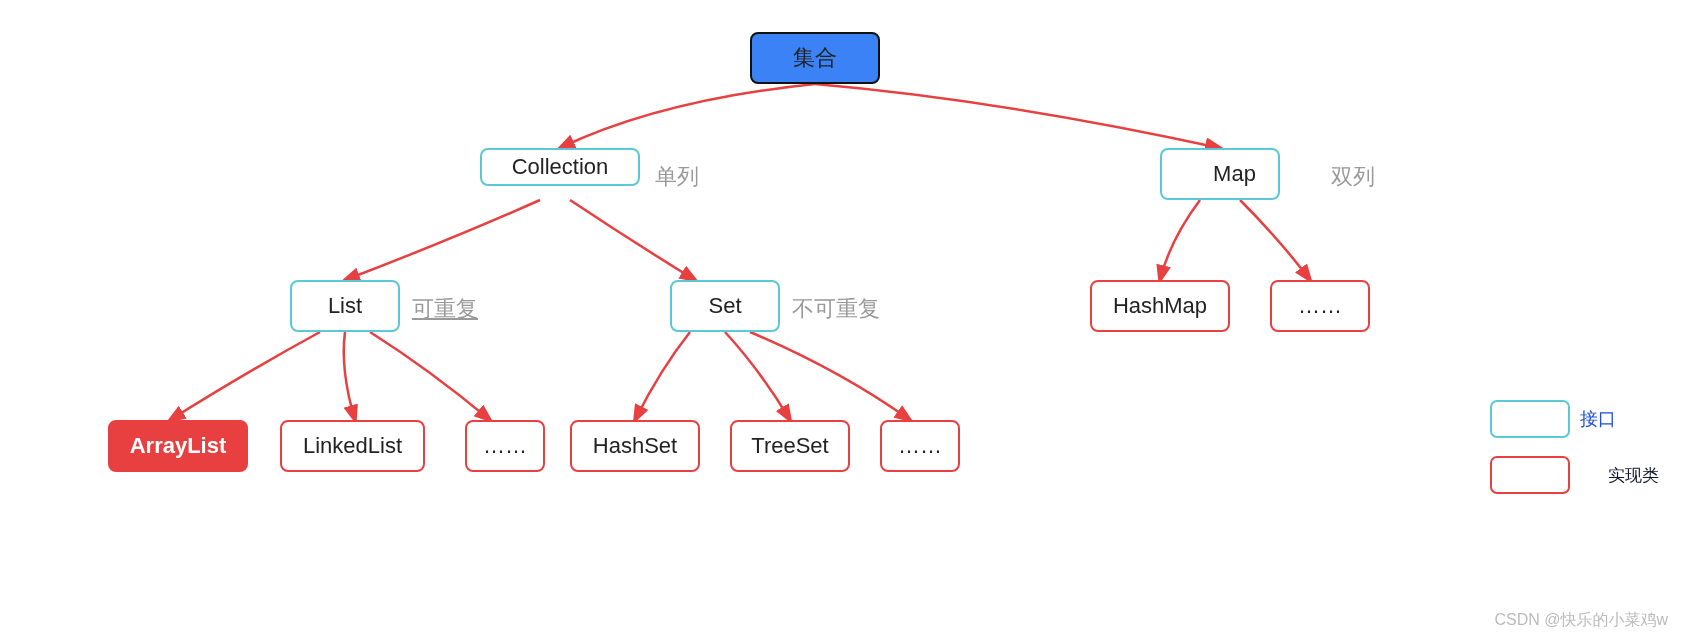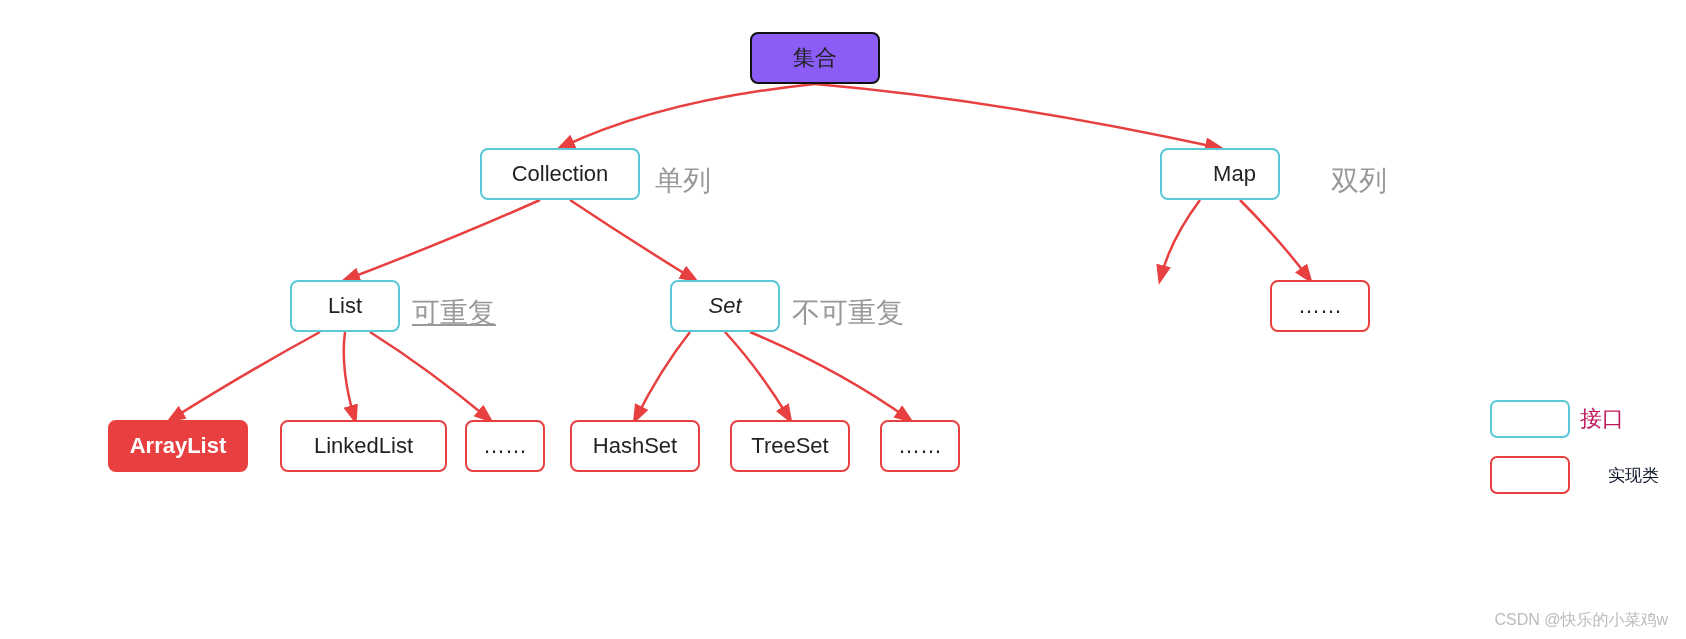--- a/index.html
+++ b/index.html
@@ -33,39 +33,39 @@
       font-weight: 500;
       white-space: nowrap;
     }
     .node-interface {
       border: 2.5px solid #5bc8d8;
       background: #fff;
       color: #222;
     }
     .node-root {
       border: 2.5px solid #111;
-      background: #8b5cf6;
+      background: #3b82f6;
       color: #222;
     }
     .node-impl {
       border: 2.5px solid #e84040;
       background: #fff;
       color: #222;
     }
     .node-impl-red {
       border: 2.5px solid #e84040;
       background: #e84040;
       color: #fff;
       font-weight: 700;
       margin-left: 8px;
     }
     .label-gray {
       position: absolute;
       color: #999;
-      font-size: 28px;
+      font-size: 22px;
       font-weight: 400;
     }
     .legend-item {
       display: flex;
       align-items: center;
       gap: 10px;
       font-size: 20px;
       color: #333;
     }
     .legend-rect-interface {
@@ -124,46 +124,49 @@
       <marker id="arrow-red" markerWidth="8" markerHeight="8" refX="6" refY="3" orient="auto">
         <path d="M0,0 L0,6 L8,3 z" fill="#e84040"></path>
       </marker>
     </defs>
   </svg>
 
   <div class="node node-root" style="left:750px; top:32px; width:130px; height:52px;">
     <span>集合</span>
   </div>
 
-  <div class="node node-interface" style="left:480px; top:148px; width:160px; height:52px;justify-content:center;">
+  <div class="node node-interface" style="left:480px; top:148px; width:160px; height:38px;justify-content:center;">
     <span>Collection</span>
   </div>
 
   <div class="node node-interface" style="left:1160px; top:148px; width:120px; height:52px;padding-left:29px;">
     <span>Map</span>
   </div>
 
   <div class="node node-interface" style="left:290px; top:280px; width:110px; height:52px;">
     <span>List</span>
   </div>
 
-  <div class="node node-interface" style="left:670px; top:280px; width:110px; height:52px;font-style:italic;">
+  <div class="node node-interface" style="left:670px; top:280px; width:110px; height:52px;">
     <span>Set</span>
   </div>
 
+  <div class="node node-impl" style="left:1090px; top:280px; width:140px; height:52px;">
+    <span>HashMap</span>
+  </div>
 
   <div class="node node-impl" style="left:1270px; top:280px; width:100px; height:52px;">
     <span>……</span>
   </div>
 
   <div class="node node-impl-red" style="left:100px; top:420px; width:140px; height:52px;">
     <span>ArrayList</span>
   </div>
 
-  <div class="node node-impl" style="left:280px; top:420px; width:167px; height:52px;">
+  <div class="node node-impl" style="left:280px; top:420px; width:145px; height:52px;">
     <span>LinkedList</span>
   </div>
 
   <div class="node node-impl" style="left:465px; top:420px; width:80px; height:52px;">
     <span>……</span>
   </div>
 
   <div class="node node-impl" style="left:570px; top:420px; width:130px; height:52px;">
     <span>HashSet</span>
   </div>
@@ -185,21 +188,21 @@
   <div class="label-gray" style="left:412px; top:294px;text-decoration:underline;">
     <span>可重复</span>
   </div>
   <div class="label-gray" style="left:792px; top:294px;">
     <span>不可重复</span>
   </div>
 
   <div style="position:absolute; left:1490px; top:400px; display:flex; flex-direction:column; gap:18px;">
     <div class="legend-item">
       <div class="legend-rect-interface"></div>
-      <span style="font-size:22px; color:#be185d;">接口</span>
+      <span style="font-size:18px; color:#1d4ed8;">接口</span>
     </div>
     <div class="legend-item">
       <div class="legend-rect-impl"></div>
       <span style="font-size:17px; color:#0f172a;margin-left:28px;">实现类</span>
     </div>
   </div>
 
   <div class="watermark">
     <span>CSDN @快乐的小菜鸡w</span>
   </div>

